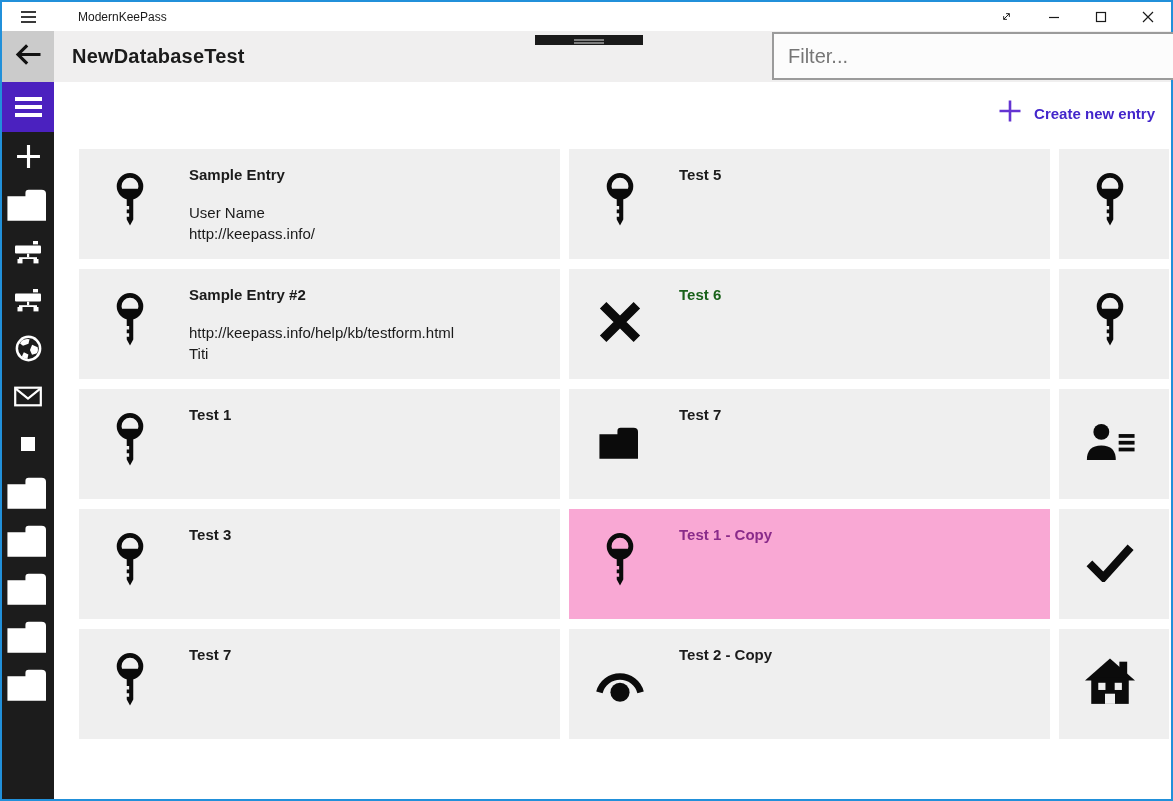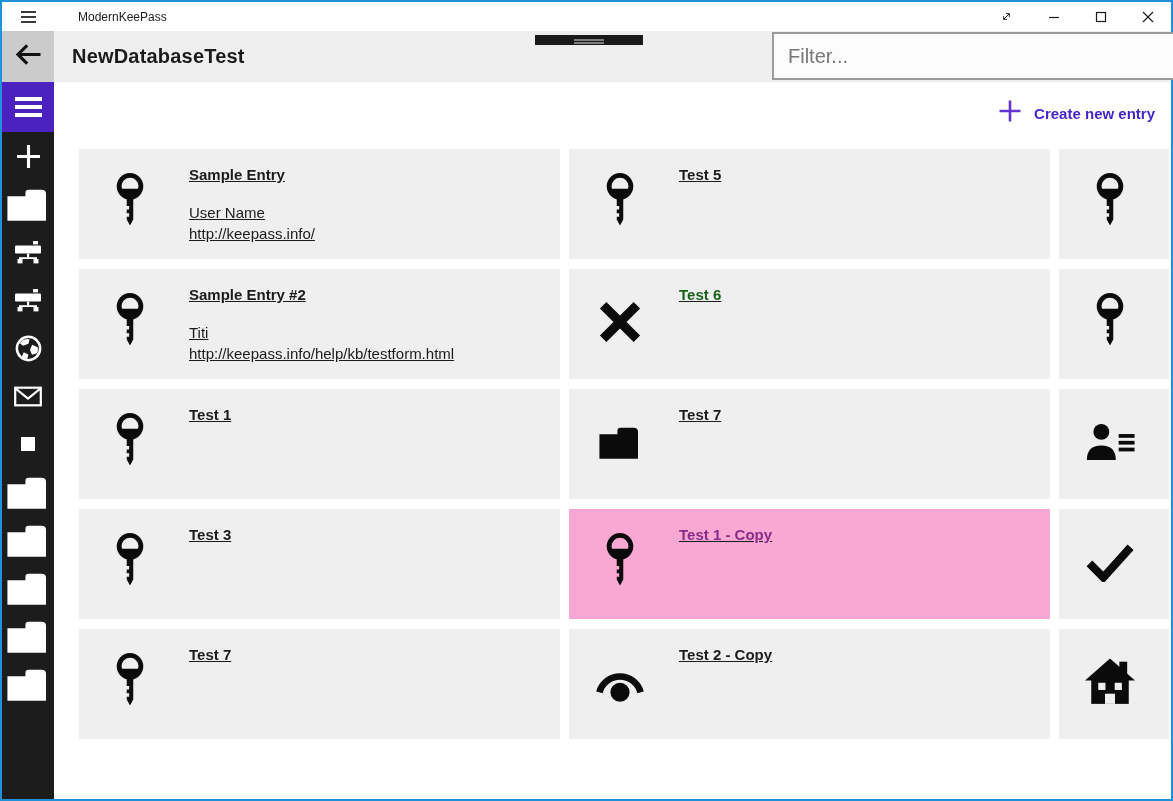--- a/index.html
+++ b/index.html
@@ -77,21 +77,21 @@
     gap:12px; cursor:pointer;
   }
   .create-btn .plus { color:#6434d2; }
   .create-btn .lbl { font-size:15px; font-weight:700; color:#4326cb; }
   .grid {
     position:absolute; left:25px; top:67px;
     display:grid; grid-template-columns:repeat(3, 481px);
     grid-auto-rows:110px; column-gap:9px; row-gap:10px;
   }
   .card {
-    background:#efefef; position:relative; cursor:pointer; overflow:hidden;text-decoration:underline;
+    background:#efefef; position:relative; cursor:pointer; overflow:hidden;
   }
   .card.selected { background:#f9a8d4; }
   .card .icon-box {
     position:absolute; left:0; top:0; width:102px; height:100%;
     display:flex; align-items:center; justify-content:center; color:#0b0b0b;
   }
   .card .content { padding:16px 10px 0 110px; }
   .card .title { font-size:15px; font-weight:700; color:#1b1b1b; line-height:19px; }
   .card .lines { margin-top:18px; font-size:15px; font-weight:400; line-height:21px; color:#1b1b1b; }
   .card.selected .title { color:#8a2b8a; }
@@ -325,22 +325,22 @@
           <div class="icon-box">
             <span><svg width="34" height="58" viewBox="0 0 28 48">
                 <circle cx="14" cy="11" r="9" fill="none" stroke="currentColor" stroke-width="4"></circle>
                 <path d="M5.7,13 a8.6,8.6 0 0 0 16.6,0 z" fill="currentColor"></path>
                 <path d="M11.3,21.5 h5.4 v17 l-2.7,5 -2.7,-5 v-2.2 h2 v-3 h-2 v-3 h2 v-3 h-2 z" fill="currentColor"></path>
               </svg></span>
           </div>
           <div class="content">
             <div class="title">Sample Entry #2</div>
             <div class="lines">
+              <div>http://keepass.info/help/kb/testform.html</div>
               <div>Titi</div>
-              <div>http://keepass.info/help/kb/testform.html</div>
             </div>
           </div>
         </article>
         <article class="card">
           <div class="icon-box">
             <span><svg width="46" height="46" viewBox="0 0 30 30">
                 <path d="M4,4 L26,26 M26,4 L4,26" stroke="currentColor" stroke-width="6"></path>
               </svg></span>
           </div>
           <div class="content">

